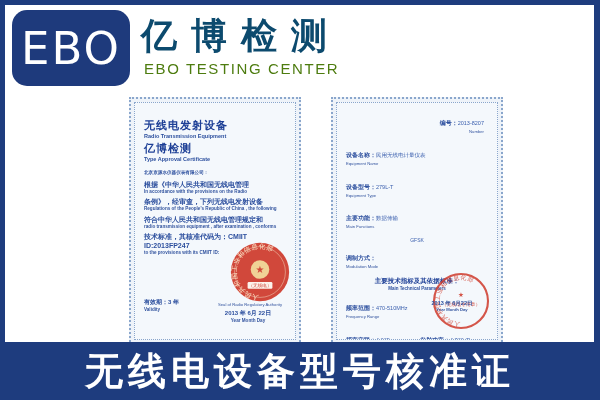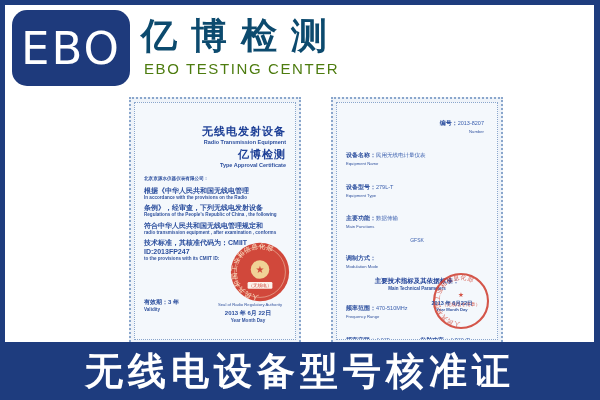--- a/index.html
+++ b/index.html
@@ -36,21 +36,21 @@
   .cert {
     width:172px; height:248px; box-sizing:border-box;
     background:#eef3f9; border:2px dotted #8aa6cc; padding:3px;
   }
   .cert-inner {
     width:100%; height:100%; box-sizing:border-box; position:relative;
     border:1px dotted #8aa6cc; background:#f4f8fc; overflow:hidden;
   }
   
   .lc { padding:4px 9px; box-sizing:border-box; }
-  .lc-titles { margin-top:18px; text-align:right; }
+  .lc-titles { margin-top:12px; text-align:left; }
   .lc-t-zh { font-size:11px; font-weight:bold; color:#1d3f96; letter-spacing:1px; line-height:1.25; }
   .lc-t-en { font-size:5.5px; font-weight:bold; color:#2c4f9e; margin-bottom:3px; }
   .lc-addr { font-size:4.6px; font-weight:bold; color:#2c4f9e; margin-top:8px; text-align:left; }
   .lc-body { margin-top:5px; }
   .lc-zh { font-size:7px; font-weight:bold; color:#2c4f9e; line-height:1.3; }
   .lc-en { font-size:4.6px; font-weight:bold; color:#33549f; line-height:1.4; margin-bottom:2px; }
   .lc-validity { position:absolute; left:9px; top:195px; font-size:6px; font-weight:bold; color:#2c4f9e; }
   .lc-sealen { position:absolute; right:8px; top:199px; font-size:4.2px; color:#33549f; width:74px; text-align:center; }
   .lc-date { position:absolute; right:6px; top:206px; text-align:center; width:82px;
              font-size:6px; color:#2c4f9e; font-weight:bold; }

